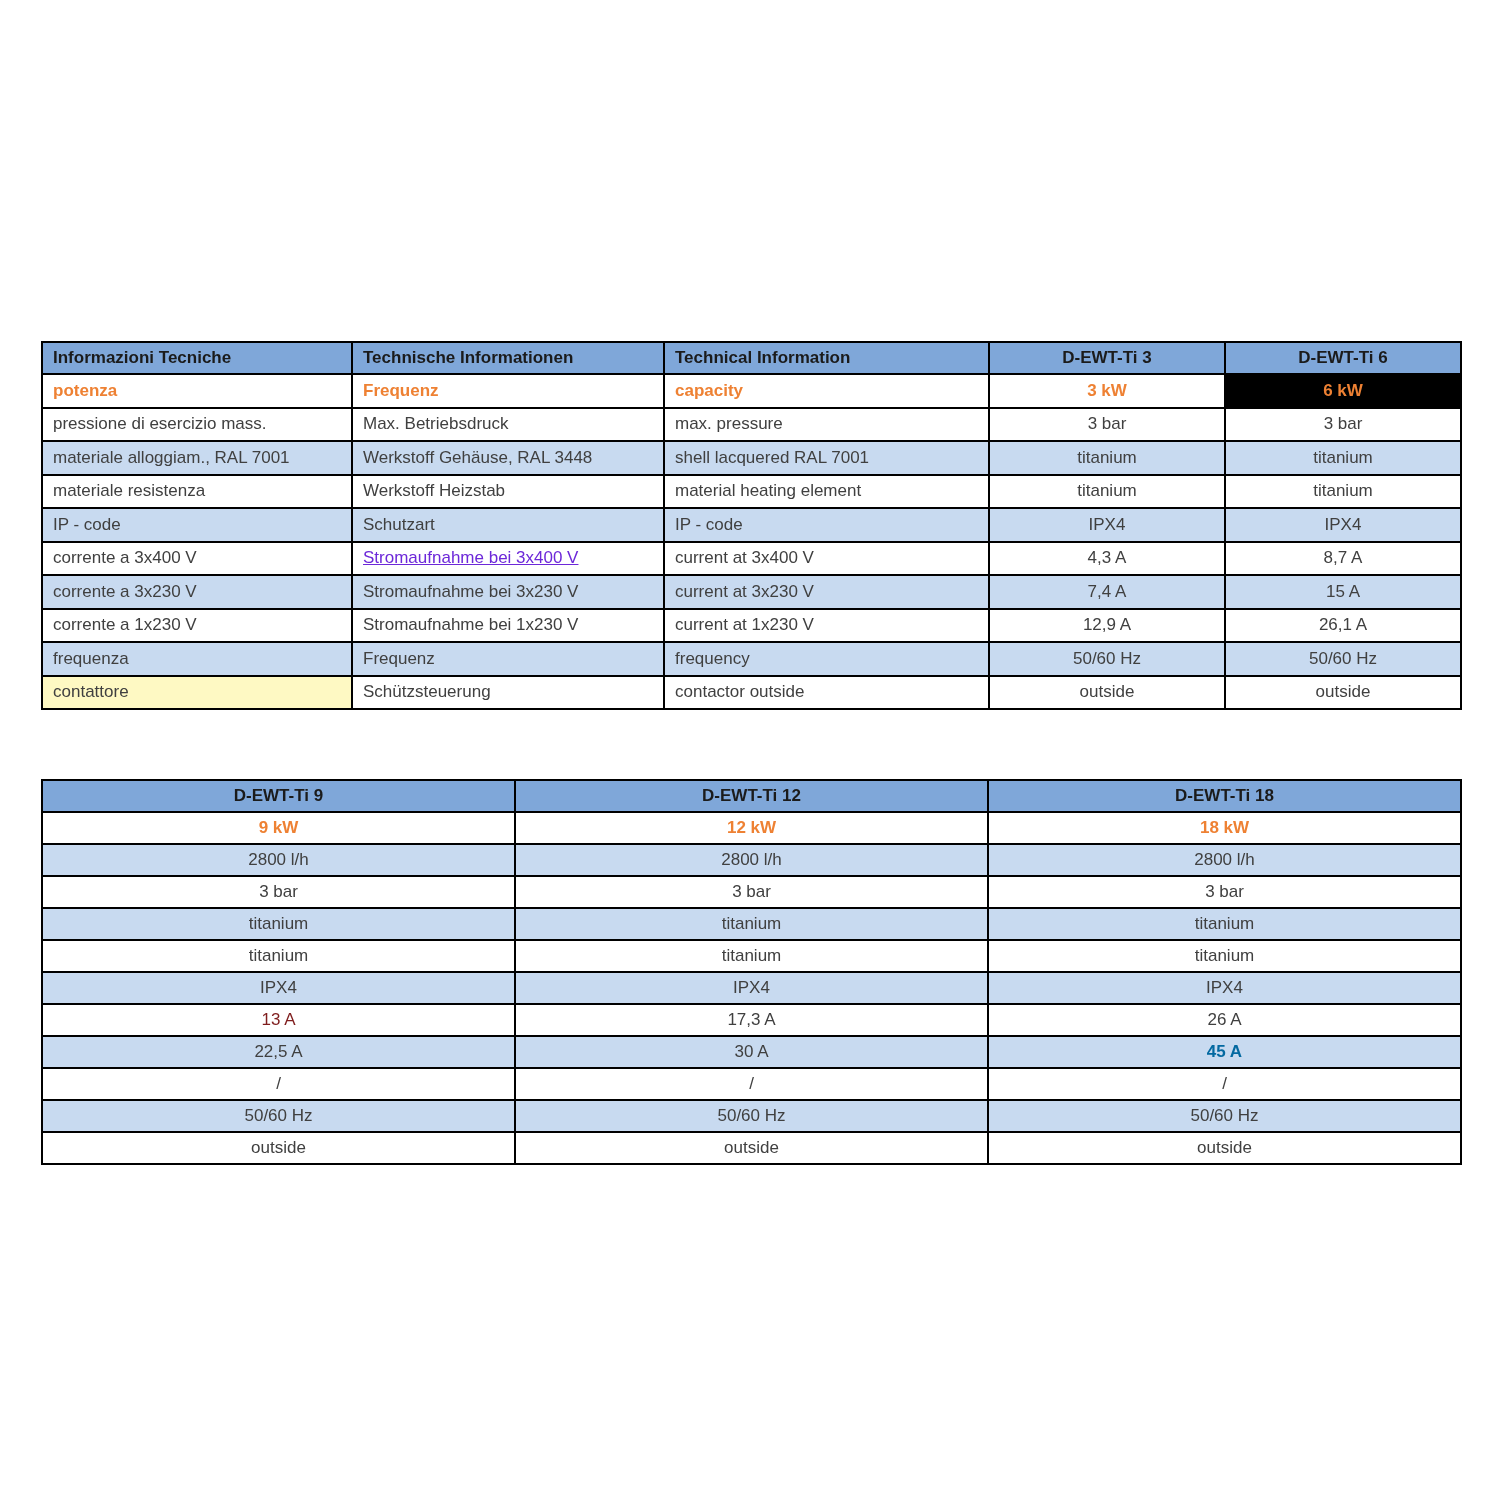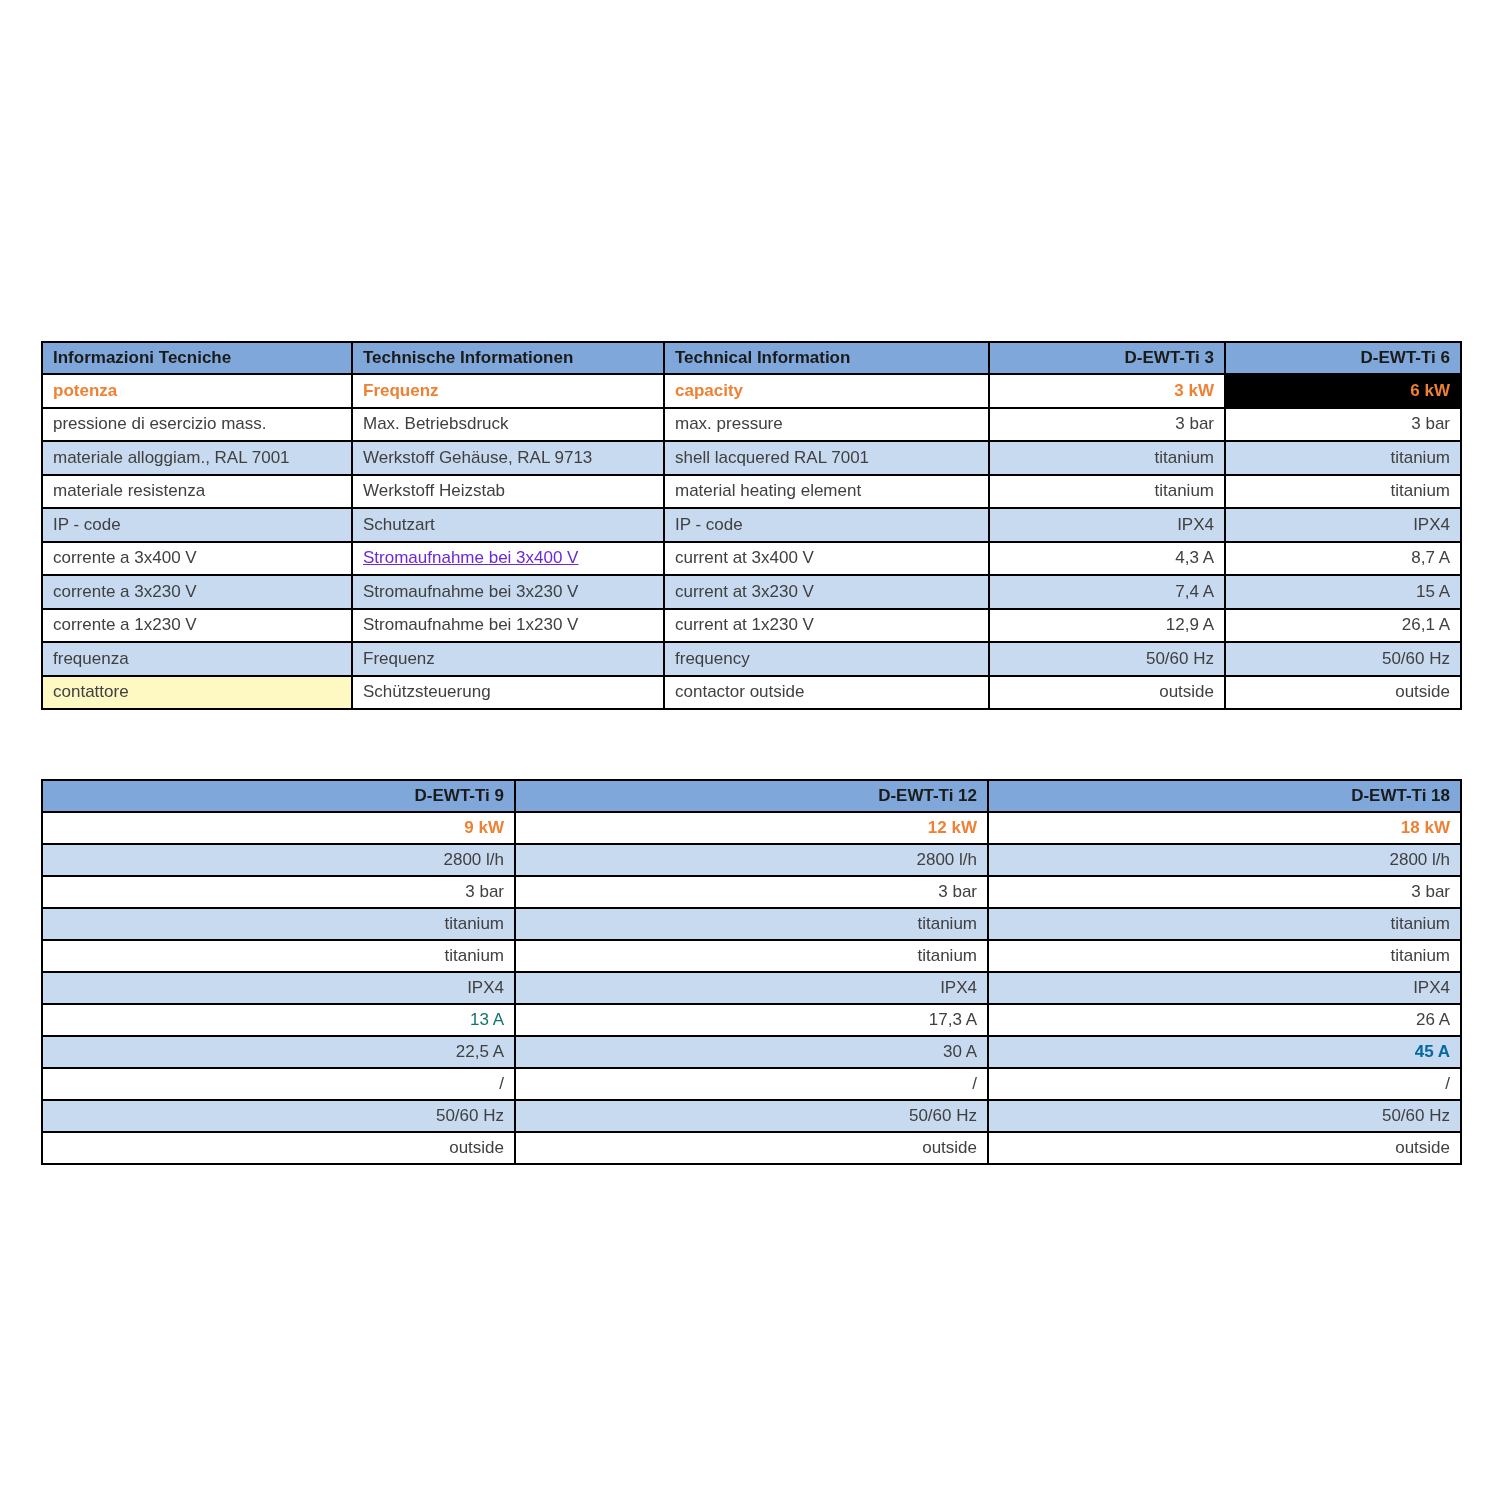--- a/index.html
+++ b/index.html
@@ -33,21 +33,21 @@
     color: #404040;
     background: #ffffff;
     overflow: hidden;
     white-space: nowrap;
   }
   table.spec th {
     font-weight: 700;
     color: #1b1b1b;
   }
   .align-left   { text-align: left; }
-  .align-center { text-align: right; }
+  .align-center { text-align: center; }
 
   
   tr.stripe td { background: #c8daf0; }
   tr.orange td { font-weight: 700; }
 </style>
 </head>
 <body style="background: rgb(255, 255, 255);">
 
 <div class="canvas">
   <table class="spec" id="table1">
@@ -77,21 +77,21 @@
         </tr>
         <tr class="plain">
           <td class="align-left" style="background: rgb(255, 255, 255); color: rgb(64, 64, 64);">pressione di esercizio mass.</td>
           <td class="align-left" style="background: rgb(255, 255, 255); color: rgb(64, 64, 64);">Max. Betriebsdruck</td>
           <td class="align-left" style="background: rgb(255, 255, 255); color: rgb(64, 64, 64);">max. pressure</td>
           <td class="align-center" style="background: rgb(255, 255, 255); color: rgb(64, 64, 64);">3 bar</td>
           <td class="align-center" style="background: rgb(255, 255, 255); color: rgb(64, 64, 64);">3 bar</td>
         </tr>
         <tr class="stripe">
           <td class="align-left" style="background: rgb(200, 218, 240); color: rgb(64, 64, 64);">materiale alloggiam., RAL 7001</td>
-          <td class="align-left" style="background: rgb(200, 218, 240); color: rgb(64, 64, 64);">Werkstoff Gehäuse, RAL 9713</td>
+          <td class="align-left" style="background: rgb(200, 218, 240); color: rgb(64, 64, 64);">Werkstoff Gehäuse, RAL 3448</td>
           <td class="align-left" style="background: rgb(200, 218, 240); color: rgb(64, 64, 64);">shell lacquered RAL 7001</td>
           <td class="align-center" style="background: rgb(200, 218, 240); color: rgb(64, 64, 64);">titanium</td>
           <td class="align-center" style="background: rgb(200, 218, 240); color: rgb(64, 64, 64);">titanium</td>
         </tr>
         <tr class="plain">
           <td class="align-left" style="background: rgb(255, 255, 255); color: rgb(64, 64, 64);">materiale resistenza</td>
           <td class="align-left" style="background: rgb(255, 255, 255); color: rgb(64, 64, 64);">Werkstoff Heizstab</td>
           <td class="align-left" style="background: rgb(255, 255, 255); color: rgb(64, 64, 64);">material heating element</td>
           <td class="align-center" style="background: rgb(255, 255, 255); color: rgb(64, 64, 64);">titanium</td>
           <td class="align-center" style="background: rgb(255, 255, 255); color: rgb(64, 64, 64);">titanium</td>
@@ -178,21 +178,21 @@
           <td class="align-center" style="background: rgb(255, 255, 255); color: rgb(64, 64, 64);">titanium</td>
           <td class="align-center" style="background: rgb(255, 255, 255); color: rgb(64, 64, 64);">titanium</td>
           <td class="align-center" style="background: rgb(255, 255, 255); color: rgb(64, 64, 64);">titanium</td>
         </tr>
         <tr class="stripe">
           <td class="align-center" style="background: rgb(200, 218, 240); color: rgb(64, 64, 64);">IPX4</td>
           <td class="align-center" style="background: rgb(200, 218, 240); color: rgb(64, 64, 64);">IPX4</td>
           <td class="align-center" style="background: rgb(200, 218, 240); color: rgb(64, 64, 64);">IPX4</td>
         </tr>
         <tr class="plain">
-          <td class="align-center" style="background: rgb(255, 255, 255); color: #0f766e;">13 A</td>
+          <td class="align-center" style="background: rgb(255, 255, 255); color: #7f1d1d;">13 A</td>
           <td class="align-center" style="background: rgb(255, 255, 255); color: rgb(64, 64, 64);">17,3 A</td>
           <td class="align-center" style="background: rgb(255, 255, 255); color: rgb(64, 64, 64);">26 A</td>
         </tr>
         <tr class="stripe">
           <td class="align-center" style="background: rgb(200, 218, 240); color: rgb(64, 64, 64);">22,5 A</td>
           <td class="align-center" style="background: rgb(200, 218, 240); color: rgb(64, 64, 64);">30 A</td>
           <td class="align-center" style="background: rgb(200, 218, 240); color: #0369a1; font-weight: bold;">45 A</td>
         </tr>
         <tr class="plain">
           <td class="align-center" style="background: rgb(255, 255, 255); color: rgb(64, 64, 64);">/</td>

